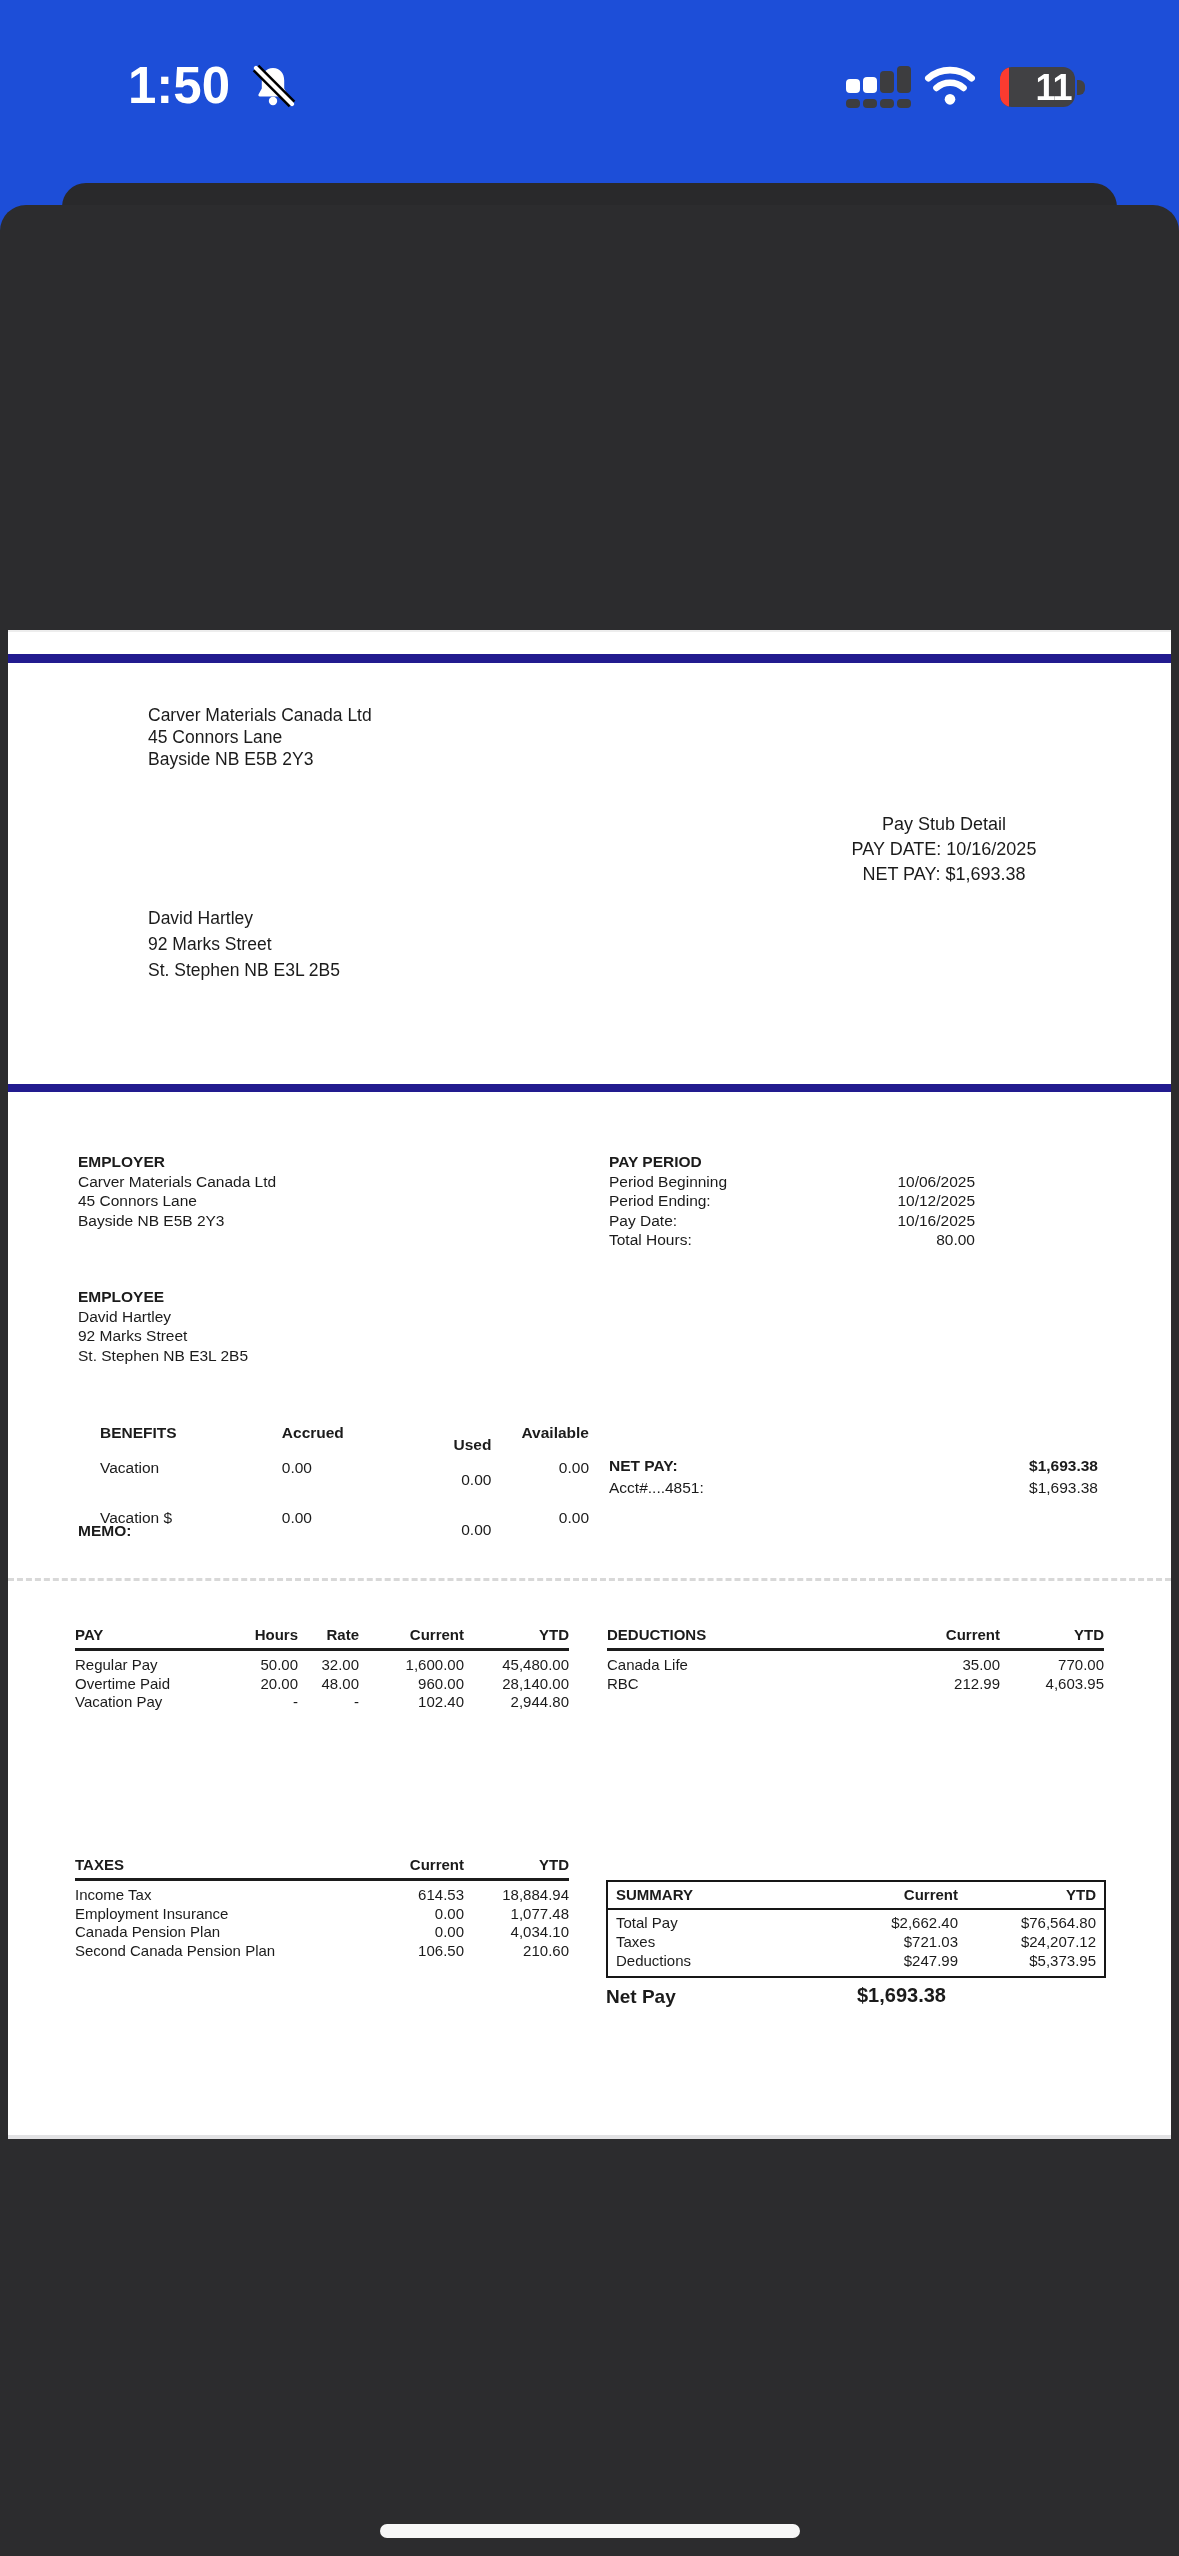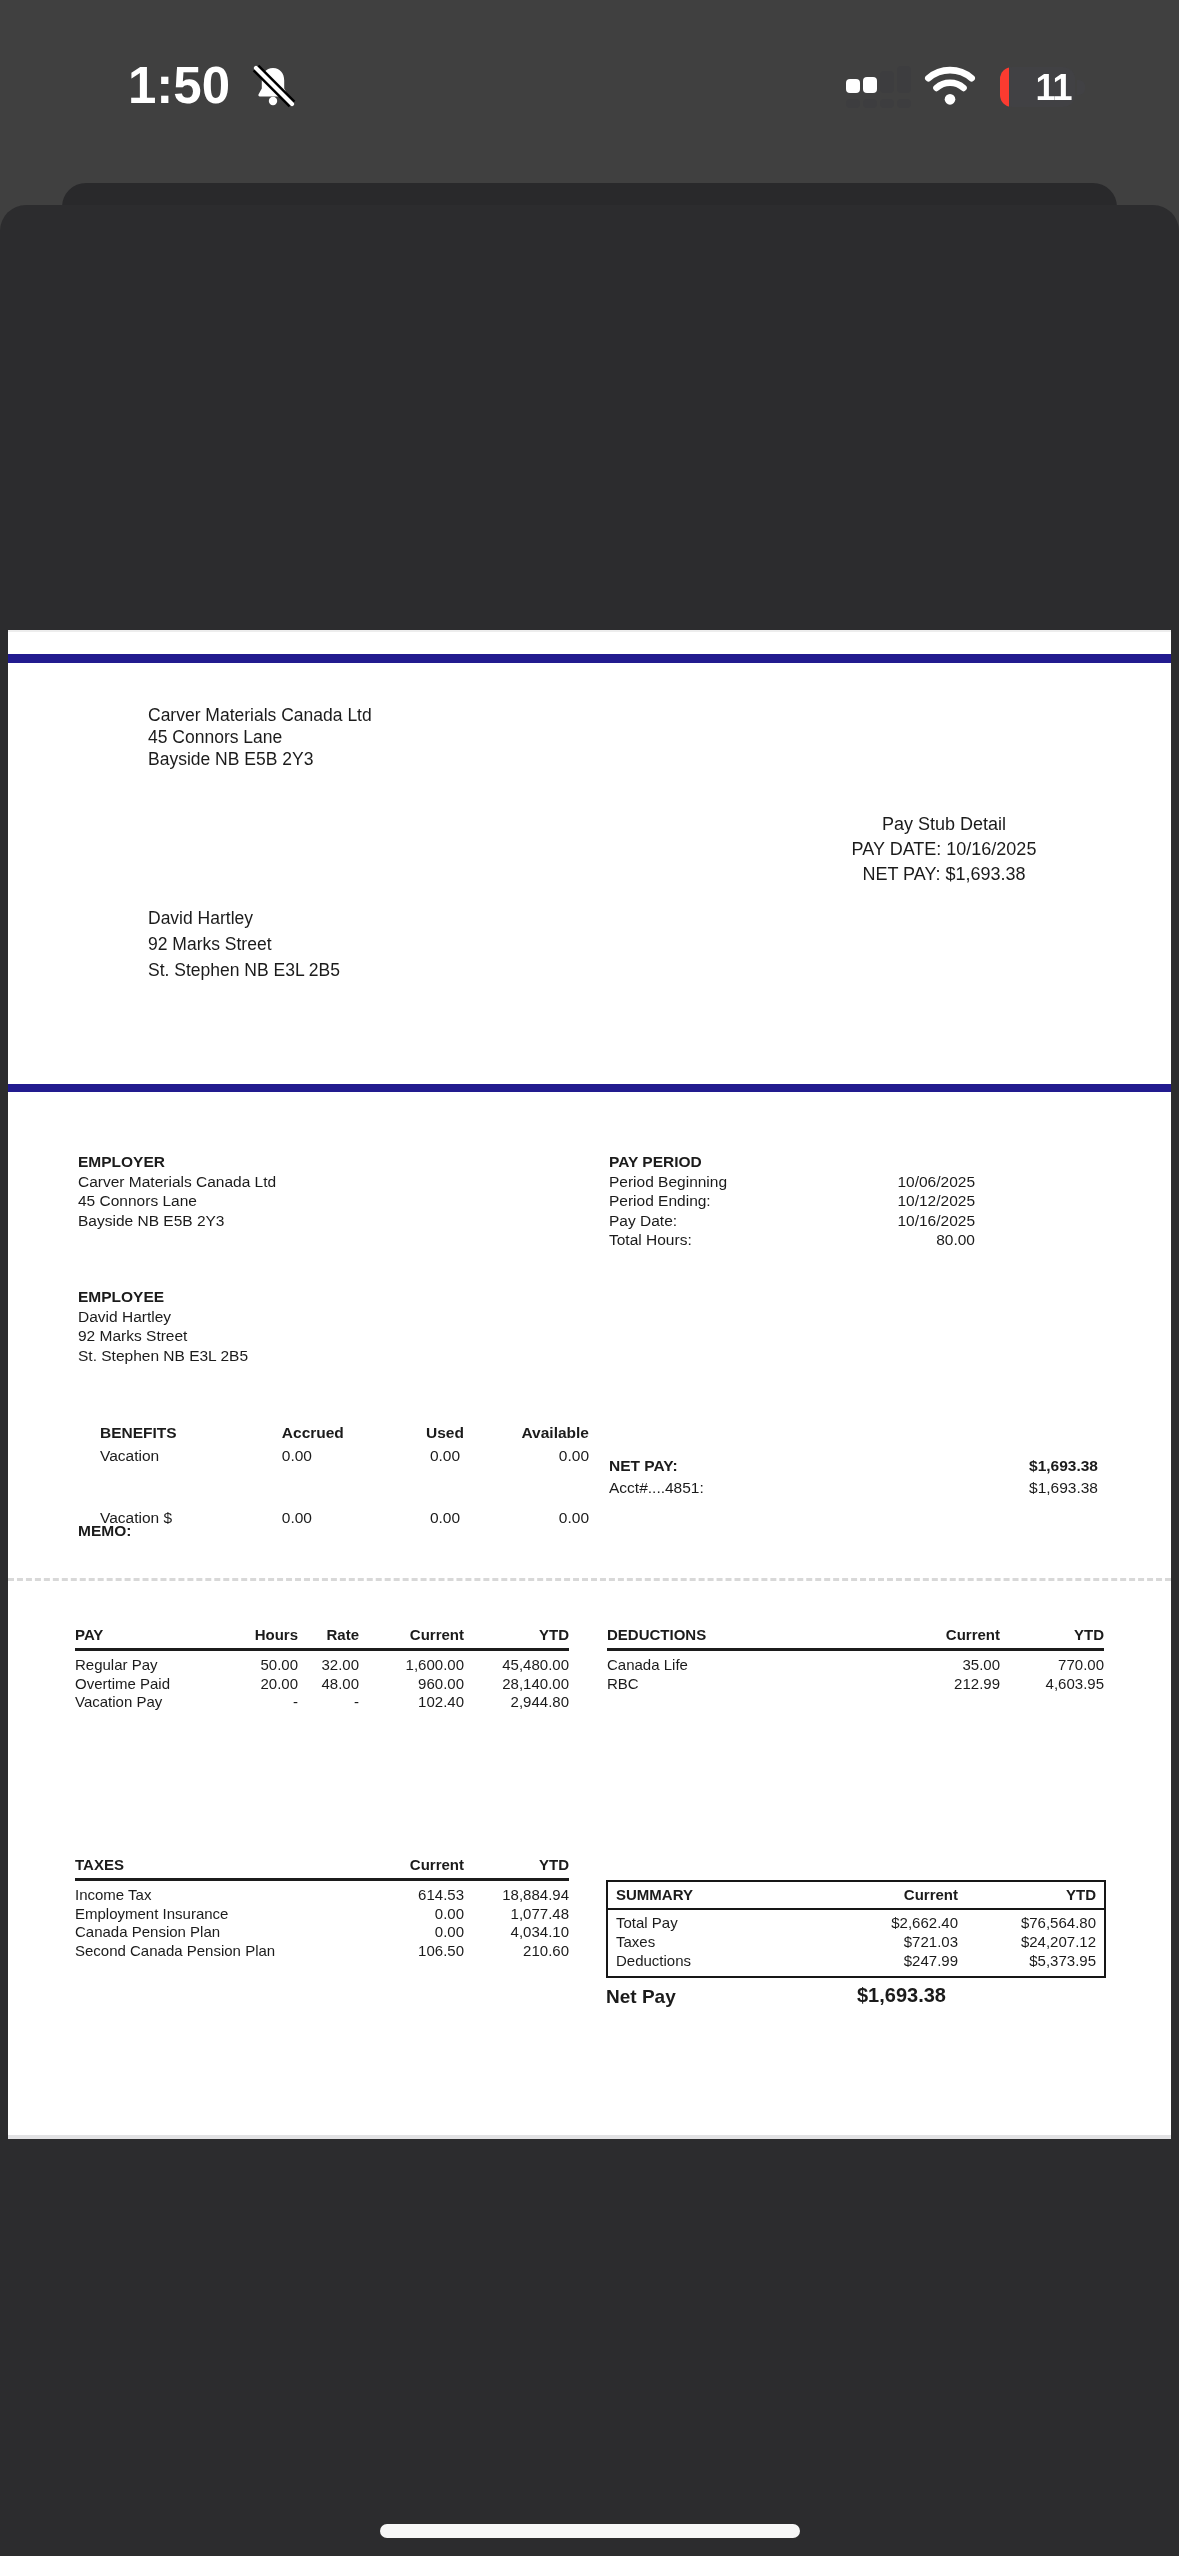--- a/index.html
+++ b/index.html
@@ -1,16 +1,16 @@
 <!DOCTYPE html>
 <html><head>
 <meta charset="utf-8">
 <style>
   html,body{margin:0;padding:0;background:#000;}
-  #screen{position:relative;width:1179px;height:2556px;background:#404040;overflow:hidden;
+  #screen{position:relative;width:1179px;height:2556px;background:#1d4ed8;overflow:hidden;
           font-family:"Liberation Sans","DejaVu Sans",sans-serif;}
   .abs{position:absolute;}
   
   .sb-time{left:128px;top:56px;font-size:51px;font-weight:bold;color:#fff;letter-spacing:0px;}
   .sb-bell{left:248px;top:63px;width:50px;height:48px;}
   .sb-signal{left:846px;top:66px;width:66px;height:44px;}
   .sig-bar{position:absolute;width:14px;border-radius:4px;background:#3d3d3f;}
   .sig-bar.lit{background:#ffffff;}
   .sig-dot{position:absolute;width:14px;height:9px;border-radius:4px;background:#3d3d3f;top:33px;}
   .sb-wifi{left:923px;top:64px;width:54px;height:42px;}
@@ -39,21 +39,21 @@
   .pp-row{display:flex;}
   .pp-row .lbl{flex:1;text-align:left;}
   .pp-row .val{width:140px;text-align:right;}
   .employee-blk{left:70px;top:655px;}
   .b{font-weight:bold;}
   
   .benefits{left:70px;top:792px;width:511px;font-size:15.5px;}
   .ben-row{display:flex;line-height:20px;}
   .ben-l{width:190px;text-align:left;margin-left:22px;}
   .ben-a{width:122px;}
-  .ben-u{width:97px;text-align:center;}
+  .ben-u{width:97px;text-align:right;margin-top:12px;}
   .ben-v{width:102px;text-align:right;}
   .ben-head{line-height:18px;}
   .ben-vac{margin-top:4px;}
   .vacdollar-row{left:70px;top:876px;width:511px;font-size:15.5px;display:flex;line-height:20px;}
   .memo{left:70px;top:890px;font-size:15.5px;}
   
   .np-row{left:601px;width:489px;display:flex;font-size:15.5px;line-height:20px;}
   .np1{top:824px;}
   .np2{top:846px;}
   .np-row .lbl{flex:1;}

